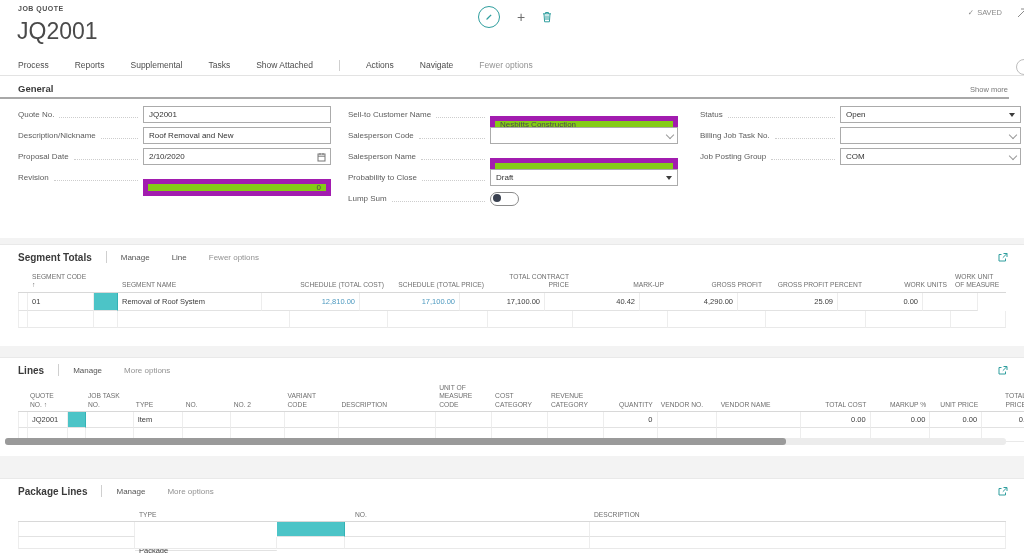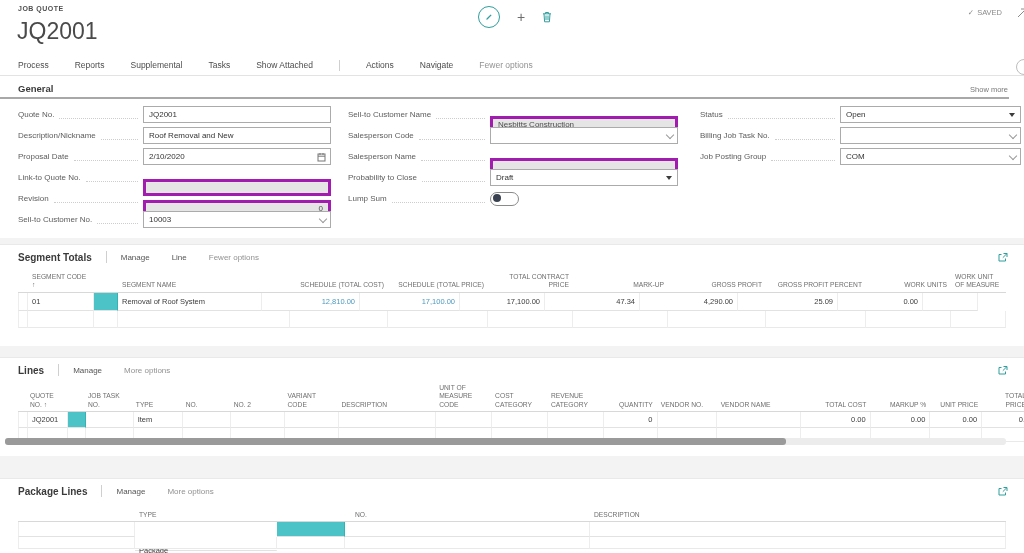--- a/index.html
+++ b/index.html
@@ -26,27 +26,27 @@
   
   .general{position:absolute;left:0;top:76px;width:1024px;height:162px;background:#fff;}
   .sec-title{position:absolute;left:18px;top:7px;font-size:9.5px;font-weight:bold;color:#3a3a3a;}
   .show-more{position:absolute;right:16px;top:9px;font-size:7.5px;color:#787878;}
   .sec-underline{position:absolute;left:0;top:21px;width:1009px;height:2px;background:#a8a8a8;}
   .gcol{position:absolute;top:30px;}
   .gcol1{left:18px;width:313px;}
   .gcol2{left:348px;width:330px;}
   .gcol3{left:700px;width:321px;}
   .frow{display:flex;align-items:center;height:17px;margin-bottom:4px;}
-  .flab{display:flex;align-items:flex-end;overflow:hidden;}
+  .flab{display:flex;align-items:center;overflow:hidden;}
   .gcol1 .flab{flex:0 0 125px;} .gcol2 .flab{flex:0 0 142px;} .gcol3 .flab{flex:0 0 140px;}
   .flab .txt{font-size:8px;color:#5c5c5c;white-space:nowrap;}
   .flab .dots{flex:1;min-width:6px;border-bottom:1px dotted #cdcdcd;height:6px;margin:0 5px;}
   .fctl{flex:1;position:relative;height:17px;box-sizing:border-box;font-size:8px;display:flex;align-items:center;padding:0 5px;color:#333;}
   .box{border:1px solid #ababab;background:#fff;}
-  .boxdis{border:3px solid #a21caf;background:#e5e5e5;color:#4c4c4c;margin-top:20px;}
+  .boxdis{border:5px solid #a21caf;background:#84cc16;color:#4c4c4c;margin-top:20px;}
   .num{justify-content:flex-end;}
   .chev{position:absolute;right:4px;top:4px;width:5px;height:5px;border-left:1px solid #9a9a9a;border-bottom:1px solid #9a9a9a;transform:rotate(-45deg);}
   .ddarrow{position:absolute;right:5px;top:6px;width:0;height:0;border-left:3px solid transparent;border-right:3px solid transparent;border-top:4px solid #3c3c3c;}
   .cal{position:absolute;right:4px;top:3px;}
   .nobox{padding:0;}
   .toggle{width:27px;height:12px;border:1px solid #8a8a8a;border-radius:7px;position:relative;background:#fff;}
   .knob{position:absolute;left:2px;top:1.5px;width:8px;height:8px;border-radius:50%;background:#39404f;}
 
   
   .card{position:absolute;left:0;width:1024px;background:#fff;border-top:1px solid #e9e9e9;}
@@ -149,41 +149,24 @@
           <span class="cal">
             <svg width="9" height="10" viewBox="0 0 9 10" fill="none" stroke="#767676" stroke-width="1">
                 <rect x="1" y="2" width="7" height="7"></rect>
                 <path d="M1 4.2h7M3 1v2M6 1v2"></path>
               </svg>
           </span>
         </div>
       </div>
       <div class="frow">
         <div class="flab">
-            <span class="txt">Link-to Quote No.</span>
-            <span class="dots"></span>
-          </div>
-        <div class="fctl boxdis"></div>
-      </div>
-      <div class="frow">
-        <div class="flab">
             <span class="txt">Revision</span>
             <span class="dots"></span>
           </div>
         <div class="fctl boxdis num">0</div>
-      </div>
-      <div class="frow">
-        <div class="flab">
-            <span class="txt">Sell-to Customer No.</span>
-            <span class="dots"></span>
-          </div>
-        <div class="fctl box">
-            <span>10003</span>
-            <span class="chev"></span>
-          </div>
       </div>
     </div>
 
     <div class="gcol gcol2">
       <div class="frow">
         <div class="flab">
             <span class="txt">Sell-to Customer Name</span>
             <span class="dots"></span>
           </div>
         <div class="fctl boxdis">Nesbitts Construction</div>
@@ -291,21 +274,21 @@
         <div class="th" style="width:55px;">WORK UNIT OF MEASURE</div>
       </div>
       <div class="trow" style="height:18px;">
         <div class="td" style="width:10px;"></div>
         <div class="td" style="width:66px;">01</div>
         <div class="td cursor-cell" style="width:24px;"></div>
         <div class="td" style="width:144px;">Removal of Roof System</div>
         <div class="td r link" style="width:98px;">12,810.00</div>
         <div class="td r link" style="width:100px;">17,100.00</div>
         <div class="td r" style="width:85px;">17,100.00</div>
-        <div class="td r" style="width:95px;">47.34</div>
+        <div class="td r" style="width:95px;">40.42</div>
         <div class="td r" style="width:98px;">4,290.00</div>
         <div class="td r" style="width:100px;">25.09</div>
         <div class="td r" style="width:85px;">0.00</div>
         <div class="td" style="width:55px;"></div>
       </div>
       <div class="trow" style="height:17px;">
         <div class="td emptycell" style="width:10px;"></div>
           <div class="td emptycell" style="width:66px;"></div>
           <div class="td emptycell" style="width:24px;"></div>
           <div class="td emptycell" style="width:172px;"></div>

